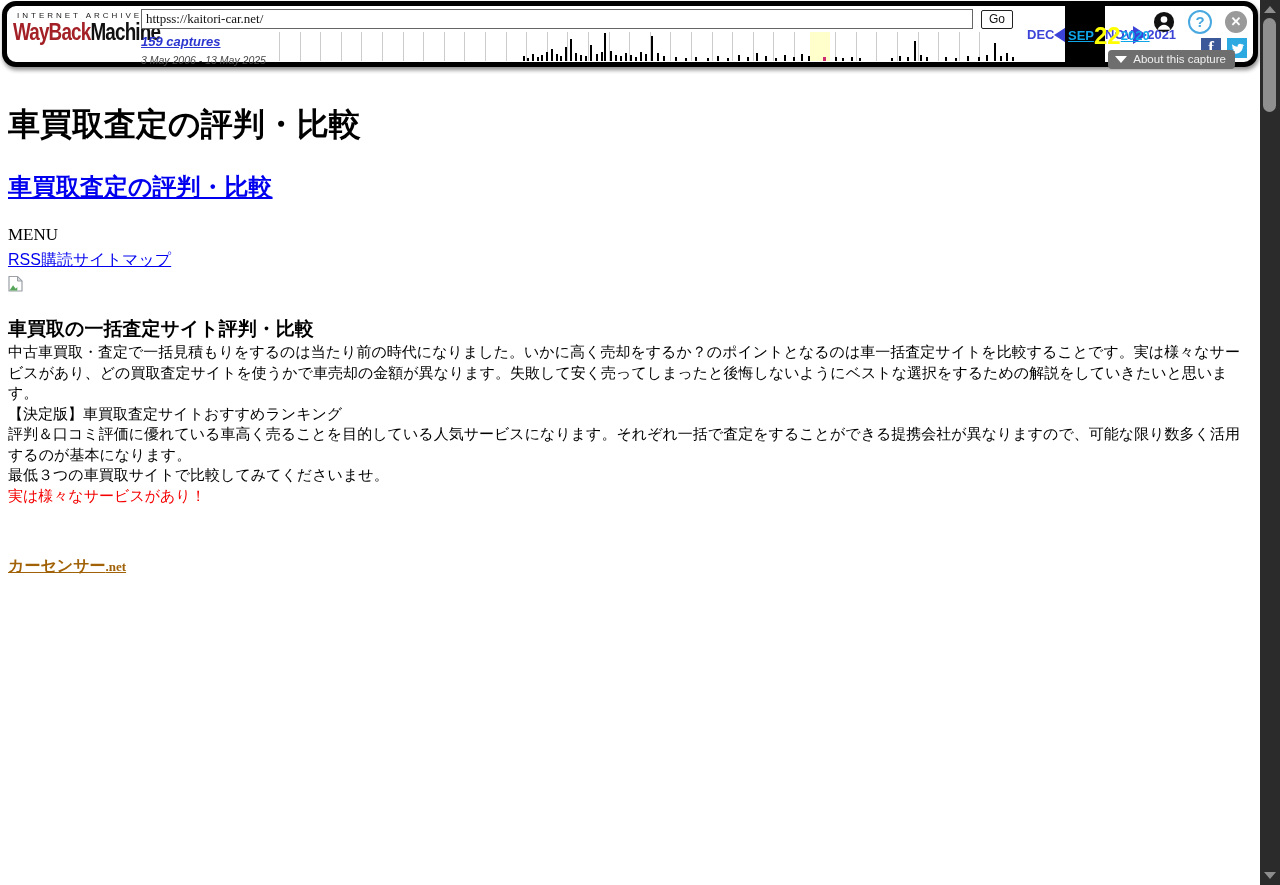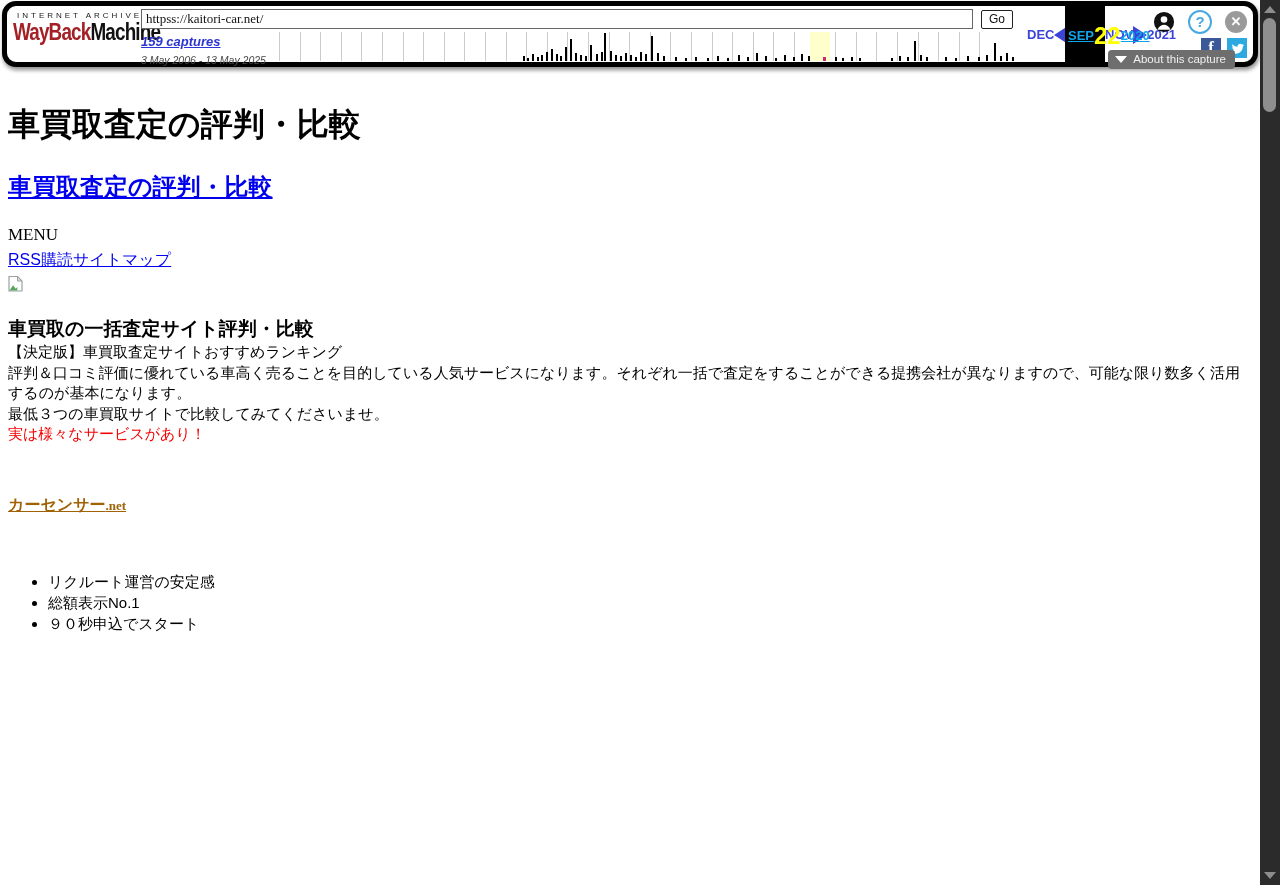--- a/index.html
+++ b/index.html
@@ -227,31 +227,27 @@
     <a href="#">RSS購読サイトマップ</a>
   </div>
   <div class="broken-img">
     <svg width="15" height="17" viewBox="0 0 15 17">
       <path d="M1 1.5 h8.5 l4.5 4.5 v10 h-13 z" fill="#fff" stroke="#9aa0a6" stroke-width="1.2"></path>
       <path d="M9.5 1.5 l4.5 4.5 h-4.5 z" fill="#d6d9dc" stroke="#9aa0a6" stroke-width="1"></path>
       <path d="M1.5 15.5 l3.6-5.2 2.6 3.4 1.6-1.6 0 3.4 z" fill="#57a65a"></path>
     </svg>
   </div>
   <h3>車買取の一括査定サイト評判・比較</h3>
+  <p class="p-intro">中古車買取・査定で一括見積もりをするのは当たり前の時代になりました。いかに高く売却をするか？のポイントとなるのは車一括査定サイトを比較することです。実は様々なサービスがあり、どの買取査定サイトを使うかで車売却の金額が異なります。失敗して安く売ってしまったと後悔しないようにベストな選択をするための解説をしていきたいと思います。</p>
   <p class="p-rank">【決定版】車買取査定サイトおすすめランキング</p>
   <p class="p-review">評判＆口コミ評価に優れている車高く売ることを目的している人気サービスになります。それぞれ一括で査定をすることができる提携会社が異なりますので、可能な限り数多く活用するのが基本になります。</p>
   <p class="p-min">最低３つの車買取サイトで比較してみてくださいませ。</p>
   <p class="p-free">実は様々なサービスがあり！</p>
   <div class="h4-link">
     <a href="#"><span>カーセンサー</span><span class="net">.net</span></a>
   </div>
-  <ul>
-    <li>リクルート運営の安定感</li>
-    <li>総額表示No.1</li>
-    <li>９０秒申込でスタート</li>
-  </ul>
 </div>
 
 <div class="sb">
   <span class="sb-up"></span>
   <span class="sb-thumb"></span>
   <span class="sb-down"></span>
 </div>
 
 </body></html>

